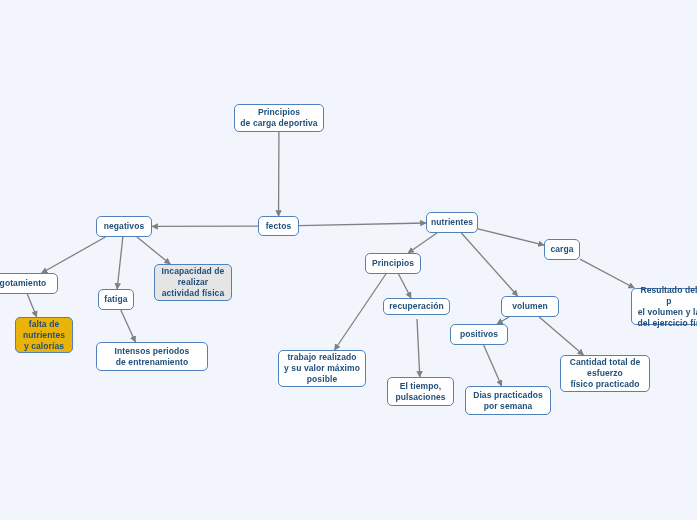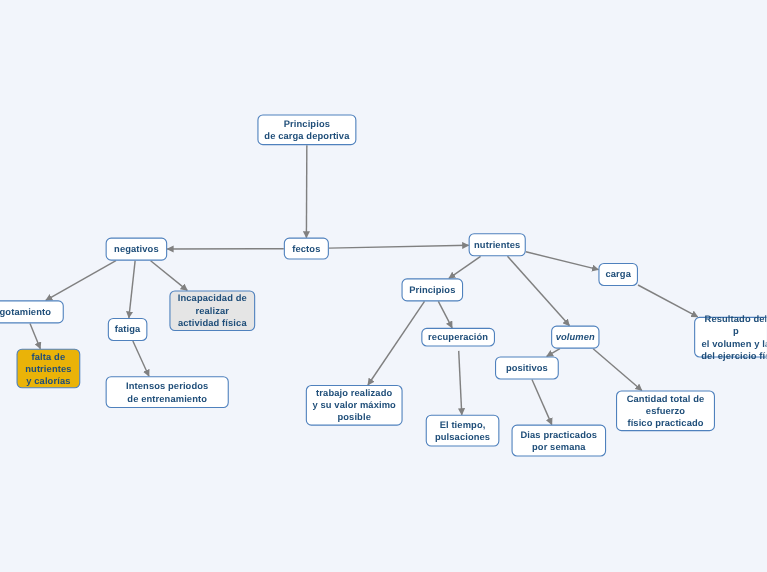--- a/index.html
+++ b/index.html
@@ -83,21 +83,21 @@
 realizar
 actividad física</div>
       <div class="node" style="left: 15px; top: 317px; width: 58px; height: 36px; background: #eab308; border-color: rgb(79, 129, 189); color: rgb(31, 78, 121);">falta de
 nutrientes
 y calorías</div>
       <div class="node" style="left: 96px; top: 342px; width: 112px; height: 29px; background: rgb(255, 255, 255); border-color: rgb(79, 129, 189); color: rgb(31, 78, 121);">Intensos periodos
 de entrenamiento</div>
       <div class="node" style="left: 365px; top: 253px; width: 56px; height: 21px; background: rgb(255, 255, 255); border-color: rgb(79, 129, 189); color: rgb(31, 78, 121);">Principios</div>
       <div class="node" style="left: 544px; top: 239px; width: 36px; height: 21px; background: rgb(255, 255, 255); border-color: rgb(79, 129, 189); color: rgb(31, 78, 121);">carga</div>
       <div class="node" style="left: 383px; top: 298px; width: 67px; height: 17px; background: rgb(255, 255, 255); border-color: rgb(79, 129, 189); color: rgb(31, 78, 121);">recuperación</div>
-      <div class="node" style="left: 501px; top: 296px; width: 44px; height: 21px; background: rgb(255, 255, 255); border-color: rgb(79, 129, 189); color: rgb(31, 78, 121); font-style: italic;">volumen</div>
+      <div class="node" style="left: 501px; top: 296px; width: 58px; height: 21px; background: rgb(255, 255, 255); border-color: rgb(79, 129, 189); color: rgb(31, 78, 121);">volumen</div>
       <div class="node" style="left: 450px; top: 324px; width: 58px; height: 21px; background: rgb(255, 255, 255); border-color: rgb(79, 129, 189); color: rgb(31, 78, 121);">positivos</div>
       <div class="node" style="left: 631px; top: 288px; width: 76px; height: 37px; background: rgb(255, 255, 255); border-color: rgb(79, 129, 189); color: rgb(31, 78, 121);">Resultado del p
 el volumen y la
 del ejercicio fís</div>
       <div class="node" style="left: 278px; top: 350px; width: 88px; height: 37px; background: rgb(255, 255, 255); border-color: rgb(79, 129, 189); color: rgb(31, 78, 121);">trabajo realizado
 y su valor máximo
 posible</div>
       <div class="node" style="left: 560px; top: 355px; width: 90px; height: 37px; background: rgb(255, 255, 255); border-color: rgb(79, 129, 189); color: rgb(31, 78, 121);">Cantidad total de
 esfuerzo
 físico practicado</div>

